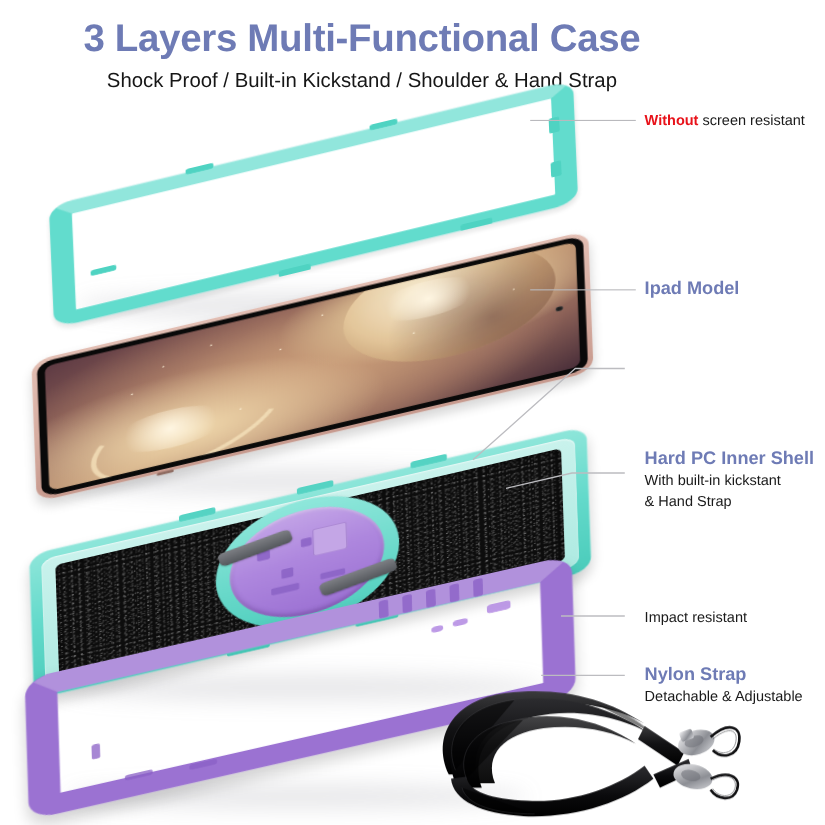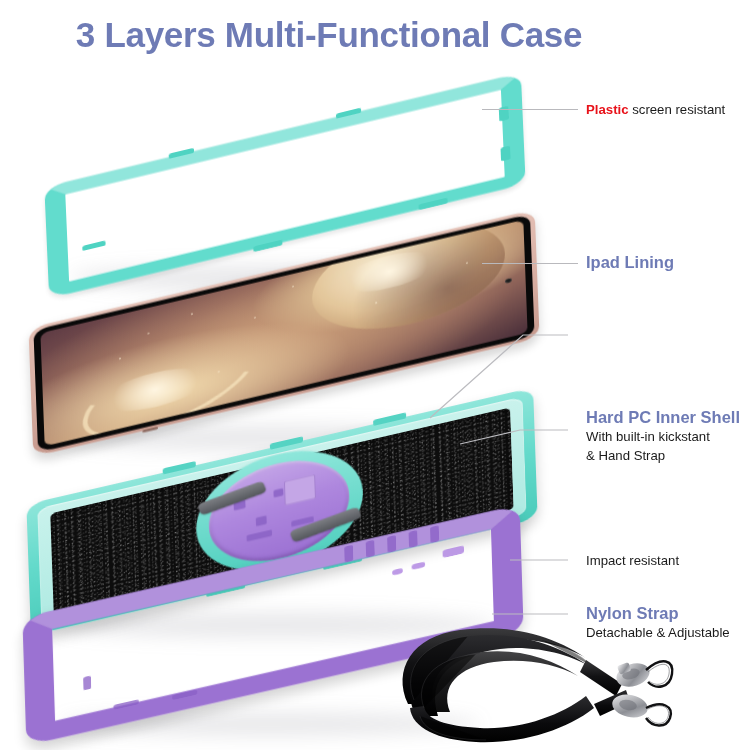--- a/index.html
+++ b/index.html
@@ -198,20 +198,21 @@
   
   .shadow{position:absolute;border-radius:50%;filter:blur(9px);background:rgba(120,120,130,.16);}
 </style>
 </head>
 <body>
 
 <div class="stage">
 
   <div class="header">
     <p class="title">3 Layers Multi-Functional Case</p>
+    <p class="subtitle">Shock Proof / Built-in Kickstand / Shoulder &amp; Hand Strap</p>
   </div>
 
   <div class="shadow" style="left:70px;top:265px;width:400px;height:26px;"></div>
   <div class="shadow" style="left:60px;top:425px;width:430px;height:26px;"></div>
   <div class="shadow" style="left:55px;top:612px;width:440px;height:26px;"></div>
   <div class="shadow" style="left:60px;top:712px;width:420px;height:24px;"></div>
 
   <div class="layer shell-top">
     <div class="frame-ring">
       <div class="hl"></div>
@@ -355,25 +356,25 @@
   <div class="leader" style="left:482px;top:263px;width:96px;"></div>
 
   <svg class="leader-svg" style="left:0;top:0;width:750px;height:750px;">
     <path d="M568,335 L523,335 L430,418"></path>
     <path d="M568,430 L520,430 L460,444"></path>
     <path d="M568,560 L510,560"></path>
     <path d="M568,614 L492,614"></path>
   </svg>
 
   <div class="callout" style="left:586px;top:99px;">
-    <p class="c-sub"><span class="warn">Plastic</span><span> screen resistant</span></p>
+    <p class="c-sub"><span class="warn">Without</span><span> screen resistant</span></p>
   </div>
 
   <div class="callout" style="left:586px;top:253px;">
-    <p class="c-title">Ipad Lining</p>
+    <p class="c-title">Ipad Model</p>
   </div>
 
 
   <div class="callout" style="left:586px;top:408px;">
     <p class="c-title">Hard PC Inner Shell</p>
     <p class="c-sub">With built-in kickstant</p>
     <p class="c-sub" style="margin-top:2px;">&amp; Hand Strap</p>
   </div>
 
   <div class="callout" style="left:586px;top:550px;">

